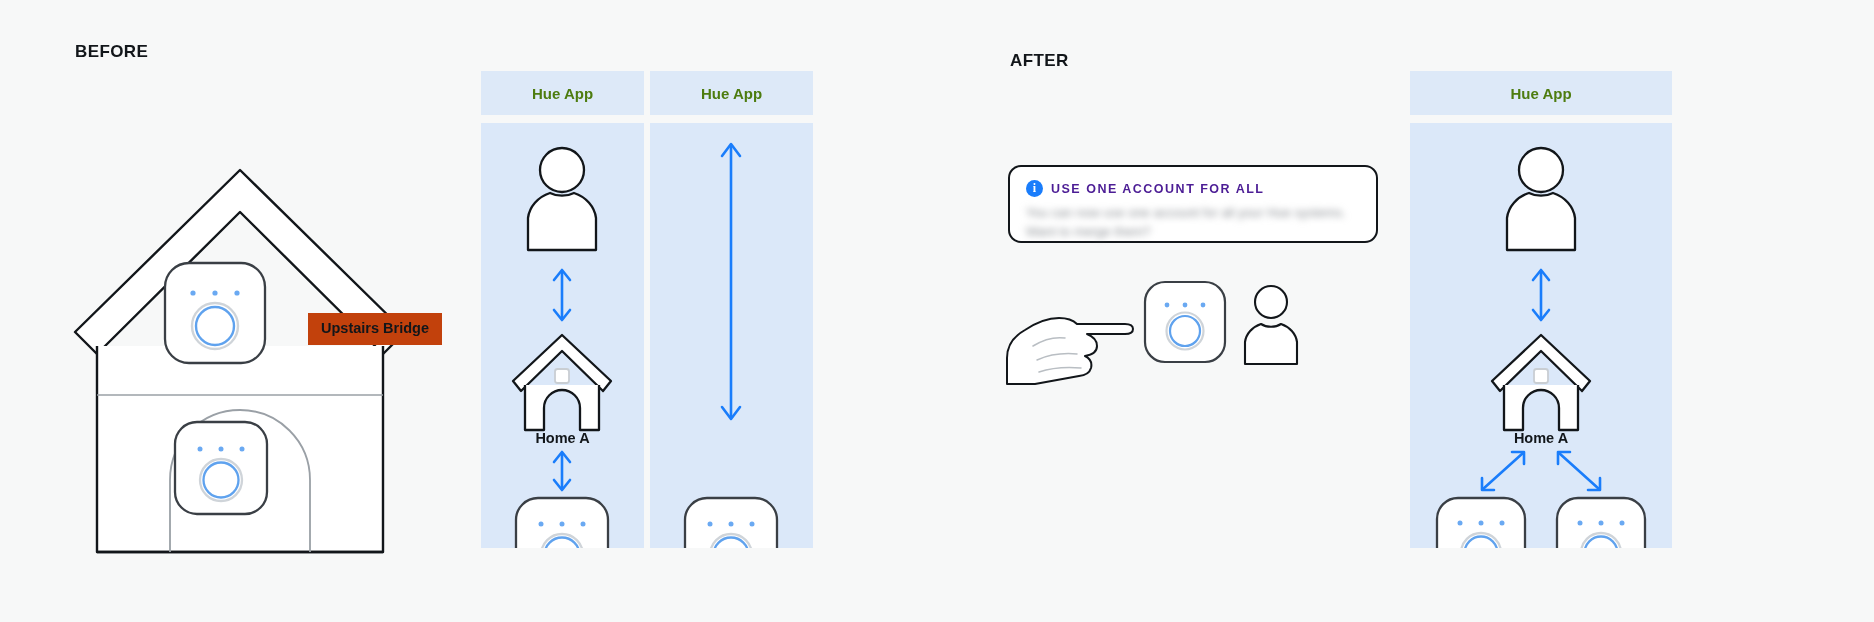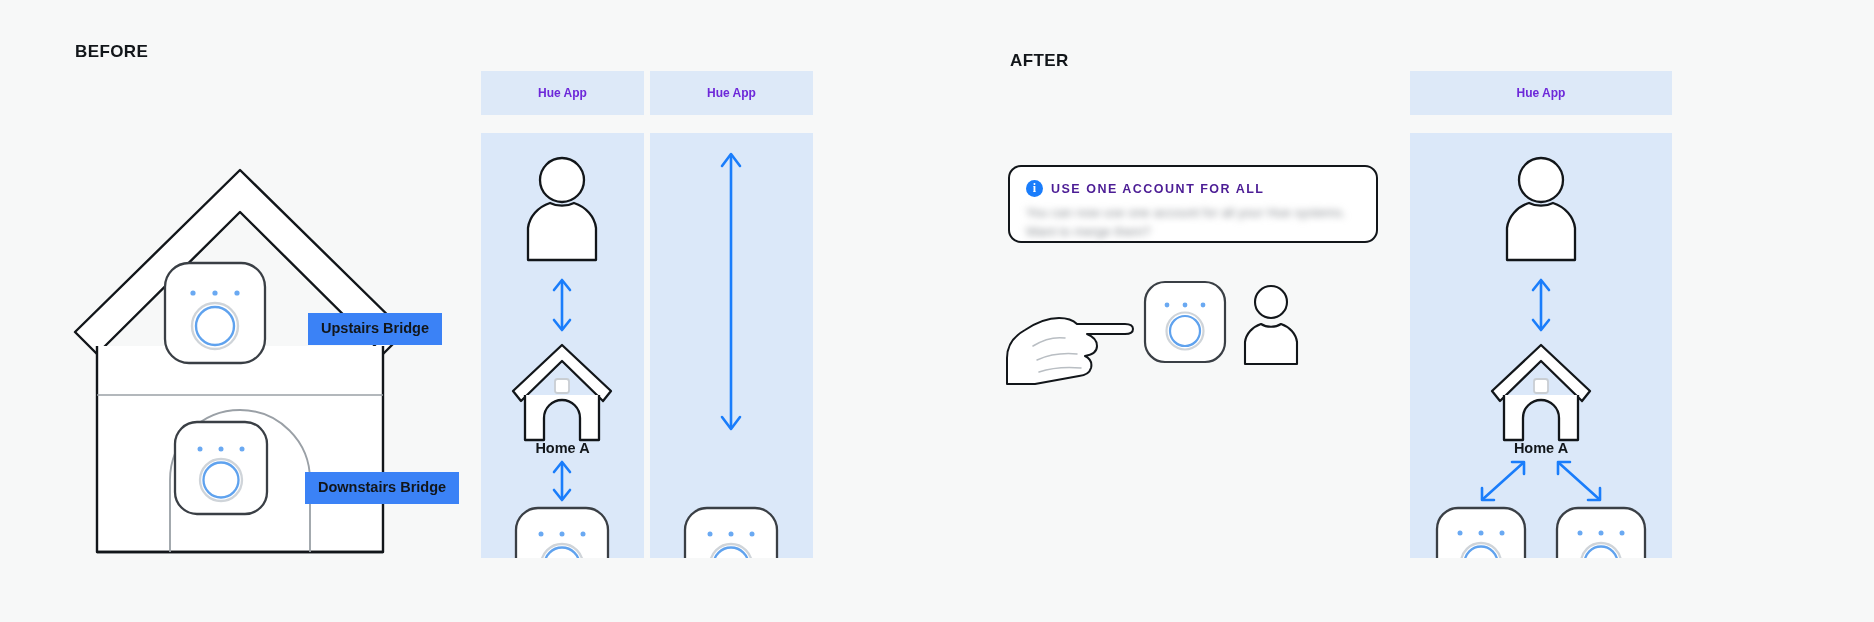--- a/index.html
+++ b/index.html
@@ -31,21 +31,21 @@
     position: absolute;
     left: 65px;
     top: 160px;
     width: 345px;
     height: 400px;
   }
 
   
   .chip {
     position: absolute;
-    background: #3b82f6;
+    background: #c2410c;
     color: #12161a;
     font-size: 14.5px;
     font-weight: 700;
     padding: 8px 13px;
     white-space: nowrap;
     line-height: 1.1;
   }
   #chip-upstairs   { left: 308px; top: 313px; }
   #chip-downstairs { left: 305px; top: 472px; }
 
@@ -53,26 +53,26 @@
   .panel {
     position: absolute;
     width: 163px;
   }
   .panel-header {
     height: 44px;
     background: #dde9f8;
     display: flex;
     align-items: center;
     justify-content: center;
-    font-size: 12px;
-    font-weight: 700;
-    color: #6d28d9;
+    font-size: 15px;
+    font-weight: 700;
+    color: #4d7c0f;
   }
   .panel-body {
-    margin-top: 18px;
+    margin-top: 8px;
     background: #dbe8f9;
     position: relative;
   }
   #panel-before-1 { left: 481px; top: 71px; }
   #panel-before-2 { left: 650px; top: 71px; }
   #panel-after-1  { left: 1410px; top: 71px; width: 262px; }
   #panel-before-1 .panel-body,
   #panel-before-2 .panel-body { height: 425px; }
   #panel-after-1  .panel-body { height: 425px; }
 
@@ -165,21 +165,20 @@
       <rect x="110" y="262" width="92" height="92" rx="22" fill="#ffffff" stroke="#3a3f45" stroke-width="2.3"></rect>
       <circle cx="135" cy="289" r="2.5" fill="#6aa9f2"></circle>
       <circle cx="156" cy="289" r="2.5" fill="#6aa9f2"></circle>
       <circle cx="177" cy="289" r="2.5" fill="#6aa9f2"></circle>
       <circle cx="156" cy="320" r="21" fill="none" stroke="#cfd4d9" stroke-width="2.3"></circle>
       <circle cx="156" cy="320" r="17.5" fill="none" stroke="#5fa2ee" stroke-width="2.3"></circle>
     </g>
   </svg>
 
   <div class="chip" id="chip-upstairs">Upstairs Bridge</div>
-  <div class="chip" id="chip-downstairs">Downstairs Bridge</div>
 
   <div class="panel" id="panel-before-1">
     <div class="panel-header">Hue App</div>
     <div class="panel-body">
       <svg class="panel-art" viewBox="0 0 163 425">
 
         <g>
           <circle cx="81" cy="47" r="22" fill="#ffffff" stroke="#12161a" stroke-width="2.3"></circle>
           <path d="M47 127 L47 95 A34 30 0 0 1 69 70 A19 12 0 0 0 93 70 A34 30 0 0 1 115 95 L115 127 Z" fill="#ffffff" stroke="#12161a" stroke-width="2.3" stroke-linejoin="round"></path>
         </g>

